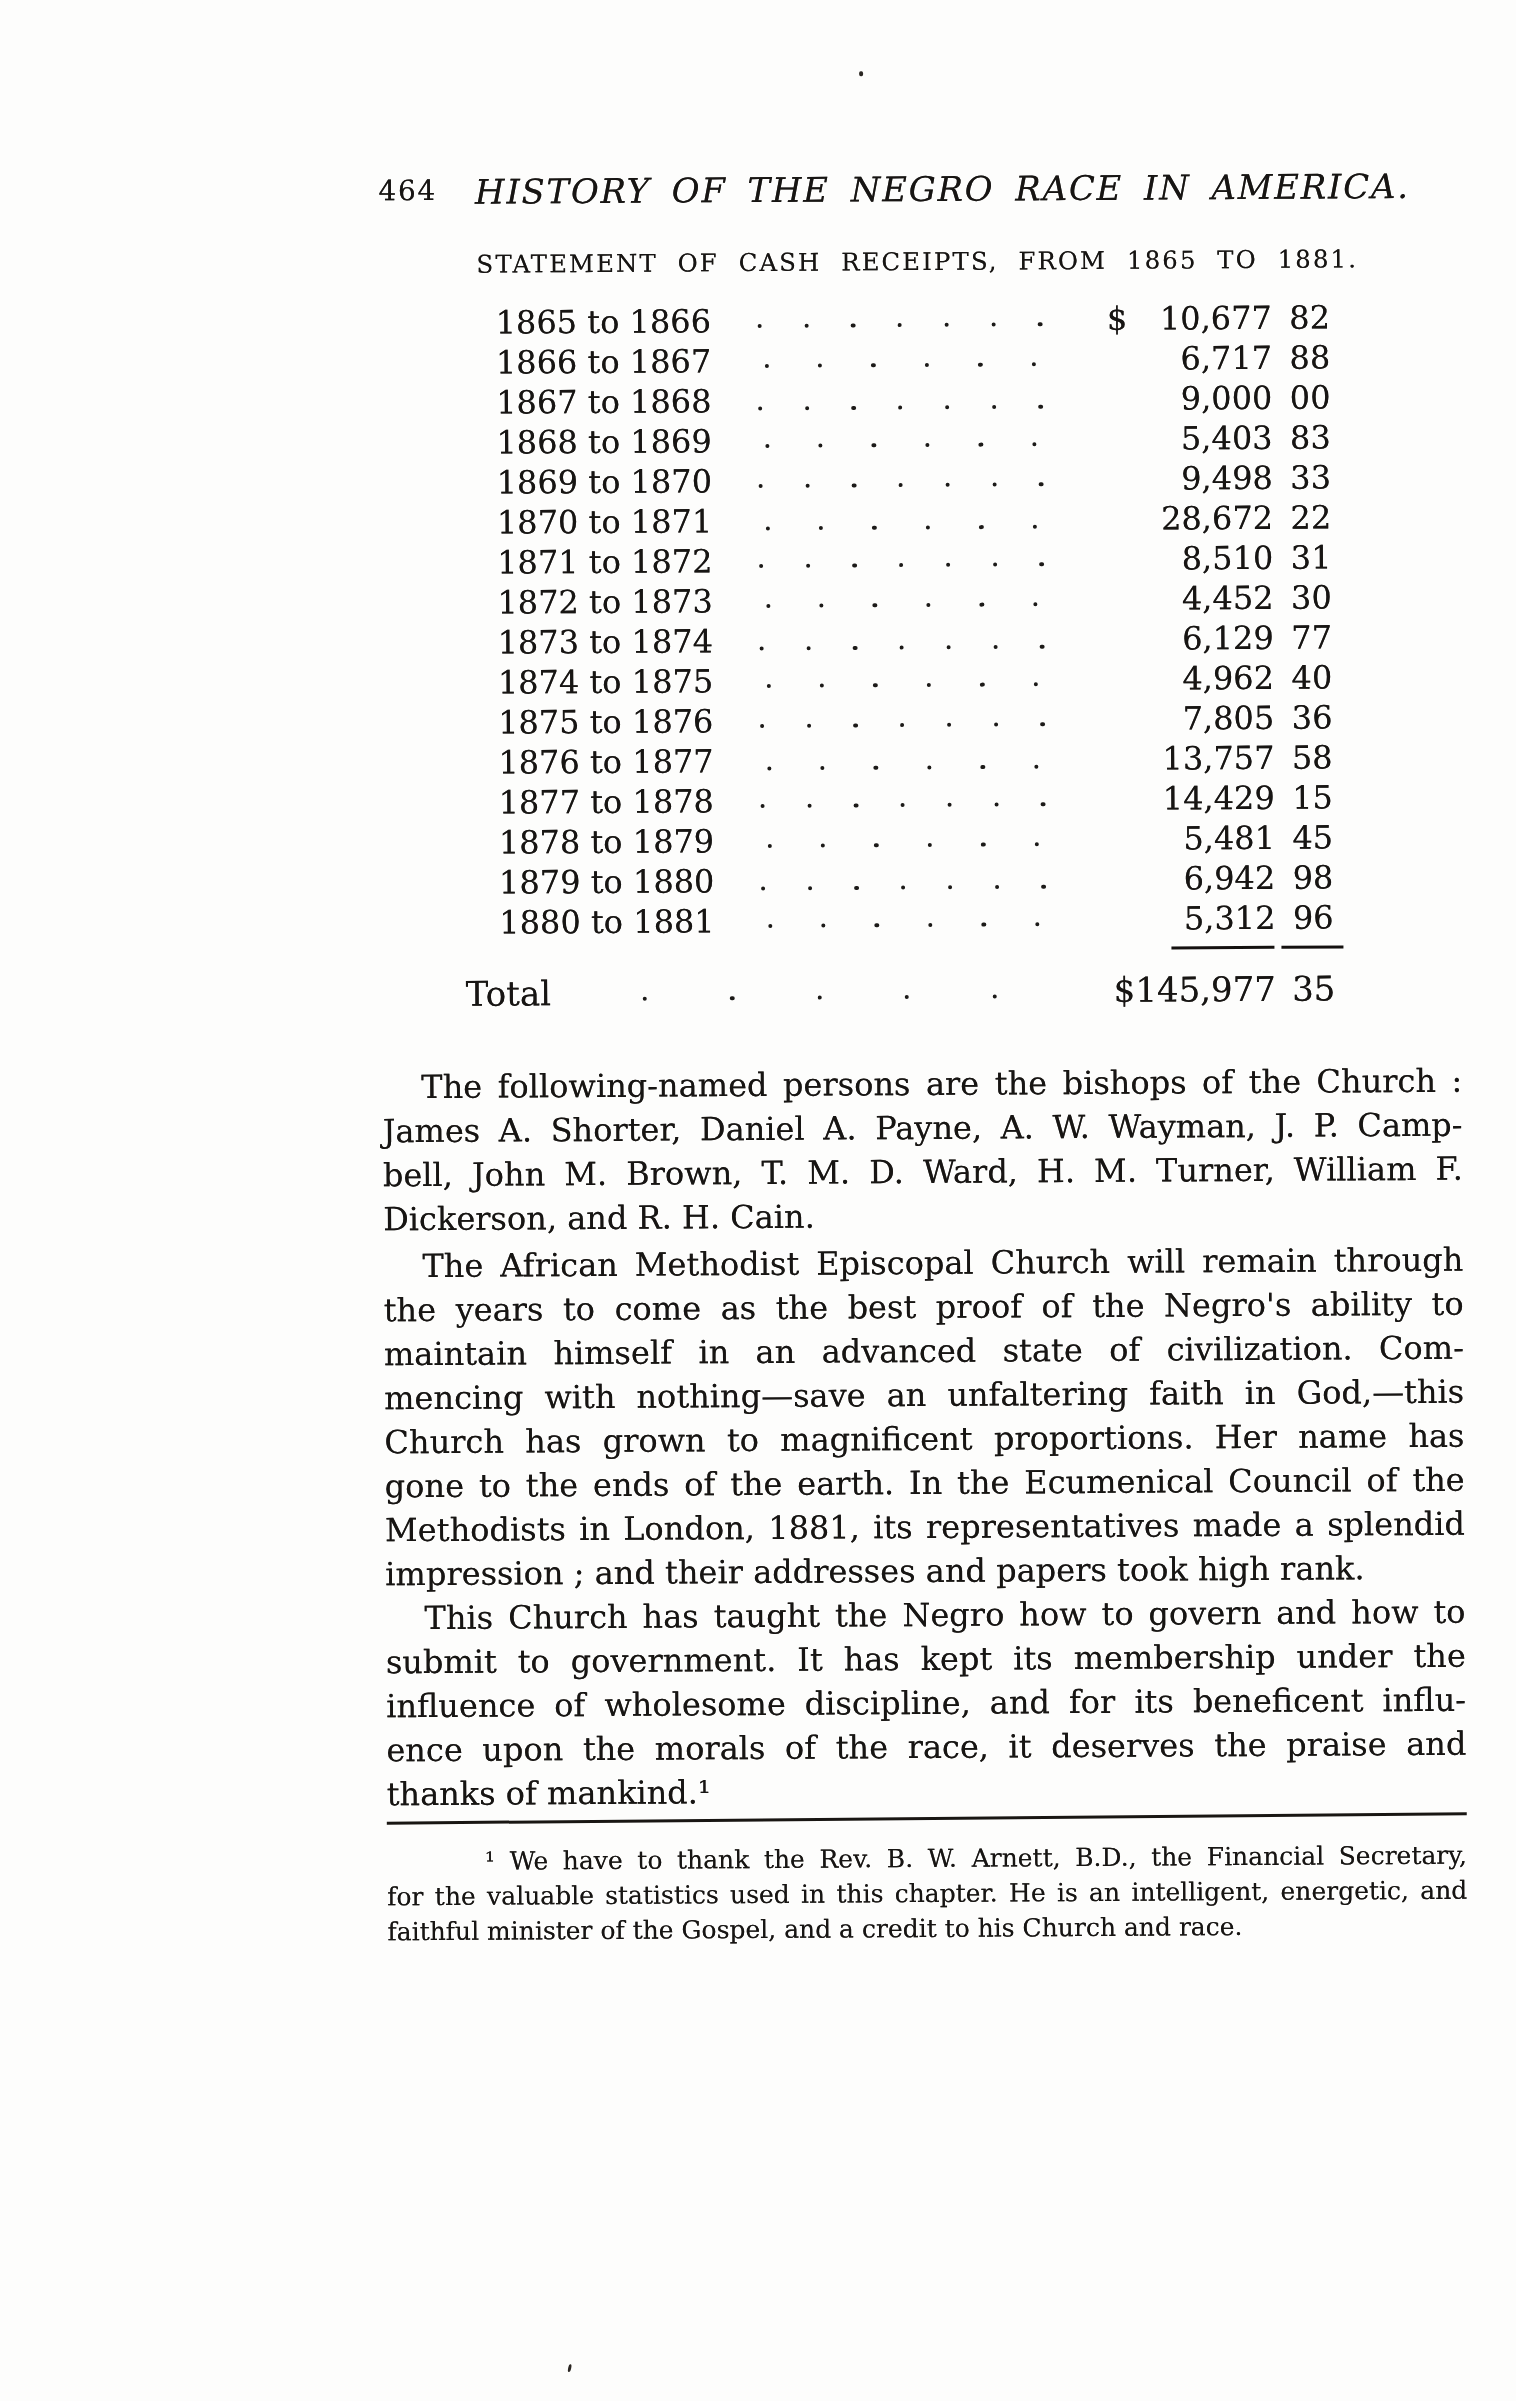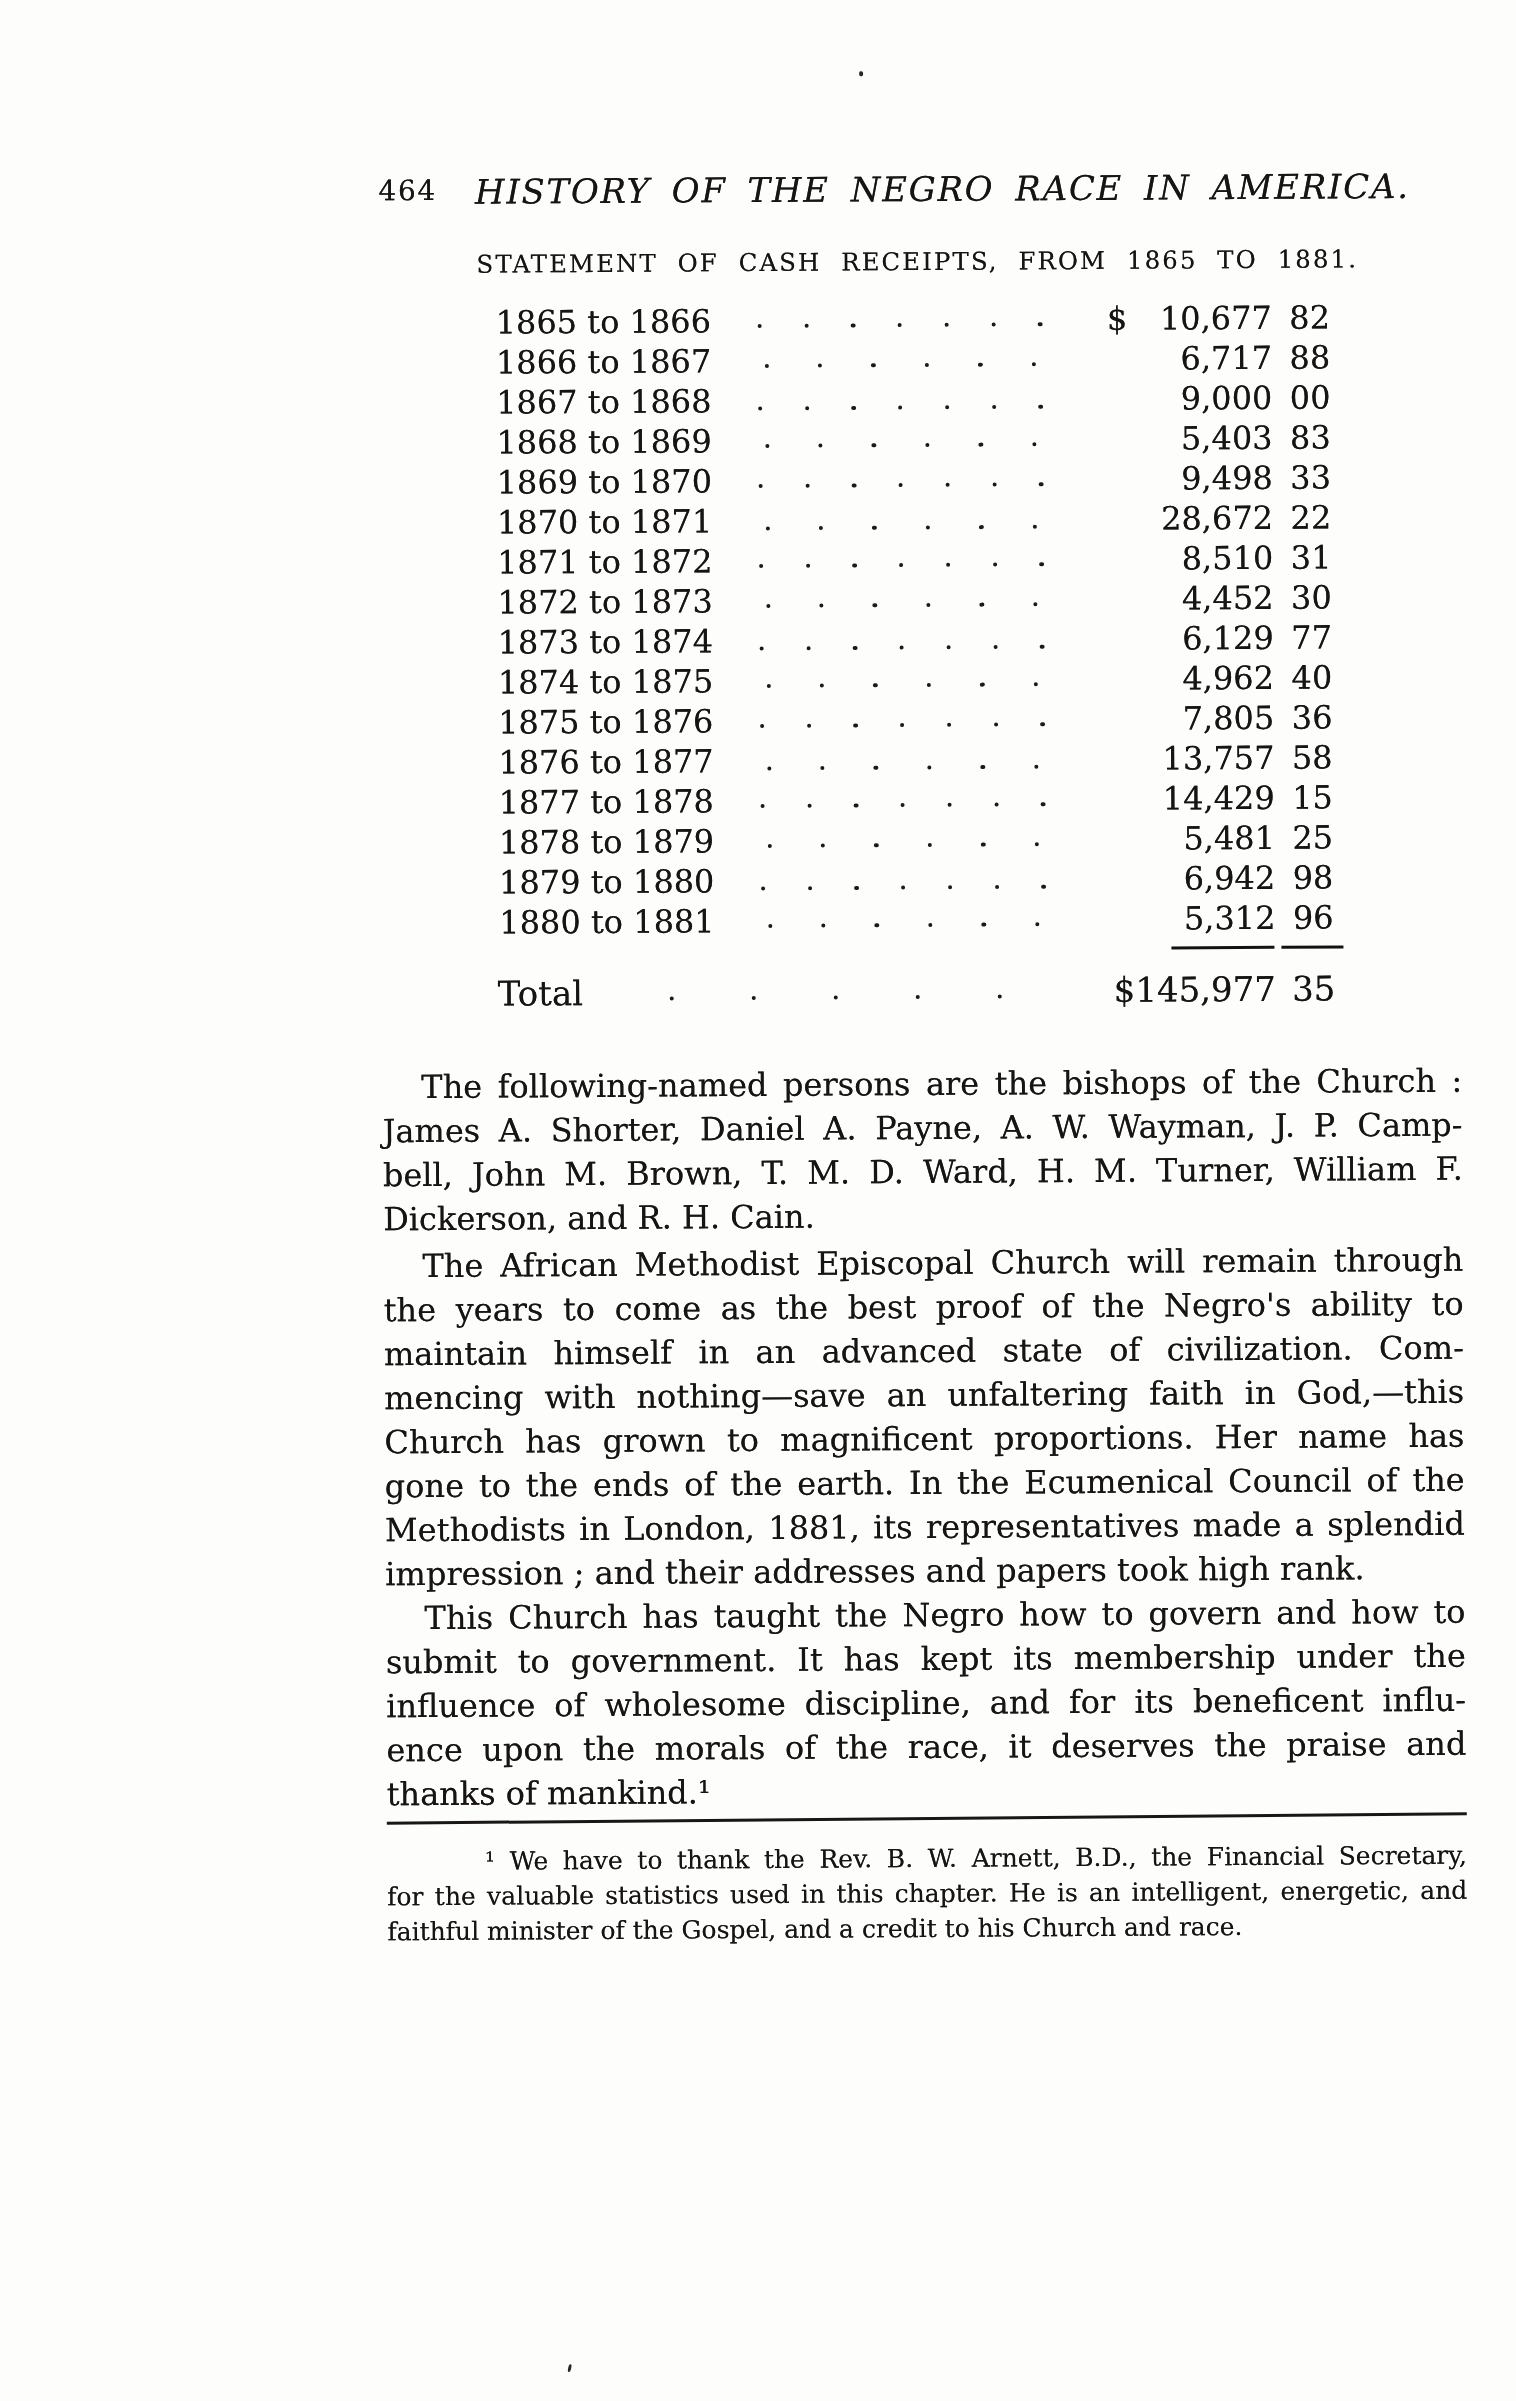--- a/index.html
+++ b/index.html
@@ -40,21 +40,21 @@
   .leader i{width:4.2px;height:4.2px;background:#1c1a18;border-radius:50%;display:block;}
   .trow:nth-child(2n) .leader i:nth-child(7){display:none;}
   .trow:nth-child(3n) .leader i{transform:translateY(2.5px);}
   .cur{width:39px;text-align:left;}
   .dollars{width:126px;text-align:right;white-space:nowrap;}
   .cents{width:52px;margin-left:11.8px;text-align:center;}
   .sumrules{display:flex;justify-content:flex-end;padding-right:118px;margin-top:6.7px;}
   .sumrules .bar1{width:103px;height:3.4px;background:#14110f;margin-right:6.7px;}
   .sumrules .bar2{width:62px;height:3.4px;background:#14110f;}
   .total-row{display:flex;align-items:baseline;height:40px;padding-right:122px;margin-top:20px;font-size:34px;}
-  .total-label{margin-left:116px;white-space:nowrap;}
+  .total-label{margin-left:84px;white-space:nowrap;}
   .total-row .dollars{width:179px;}
   .total-row .leader{margin-right:17px;}
   
   .para{position:absolute;left:0;width:1080px;font-size:32px;}
   .para .line{height:44px;line-height:44px;white-space:nowrap;}
   .para .jline{white-space:normal;text-align:justify;text-align-last:justify;}
   .indent{text-indent:39px;}
   #para1{top:1063px;}
   #para2{top:1242px;}
   #para3{top:1594px;}
@@ -278,21 +278,21 @@
         <span class="leader">
             <i></i>
             <i></i>
             <i></i>
             <i></i>
             <i></i>
             <i></i>
           </span>
         <span class="cur"></span>
         <span class="dollars">5,481</span>
-        <span class="cents">25</span>
+        <span class="cents">45</span>
       </div>
       <div class="trow">
         <span class="period">1879 to 1880</span>
         <span class="leader">
             <i></i>
             <i></i>
             <i></i>
             <i></i>
             <i></i>
             <i></i>

